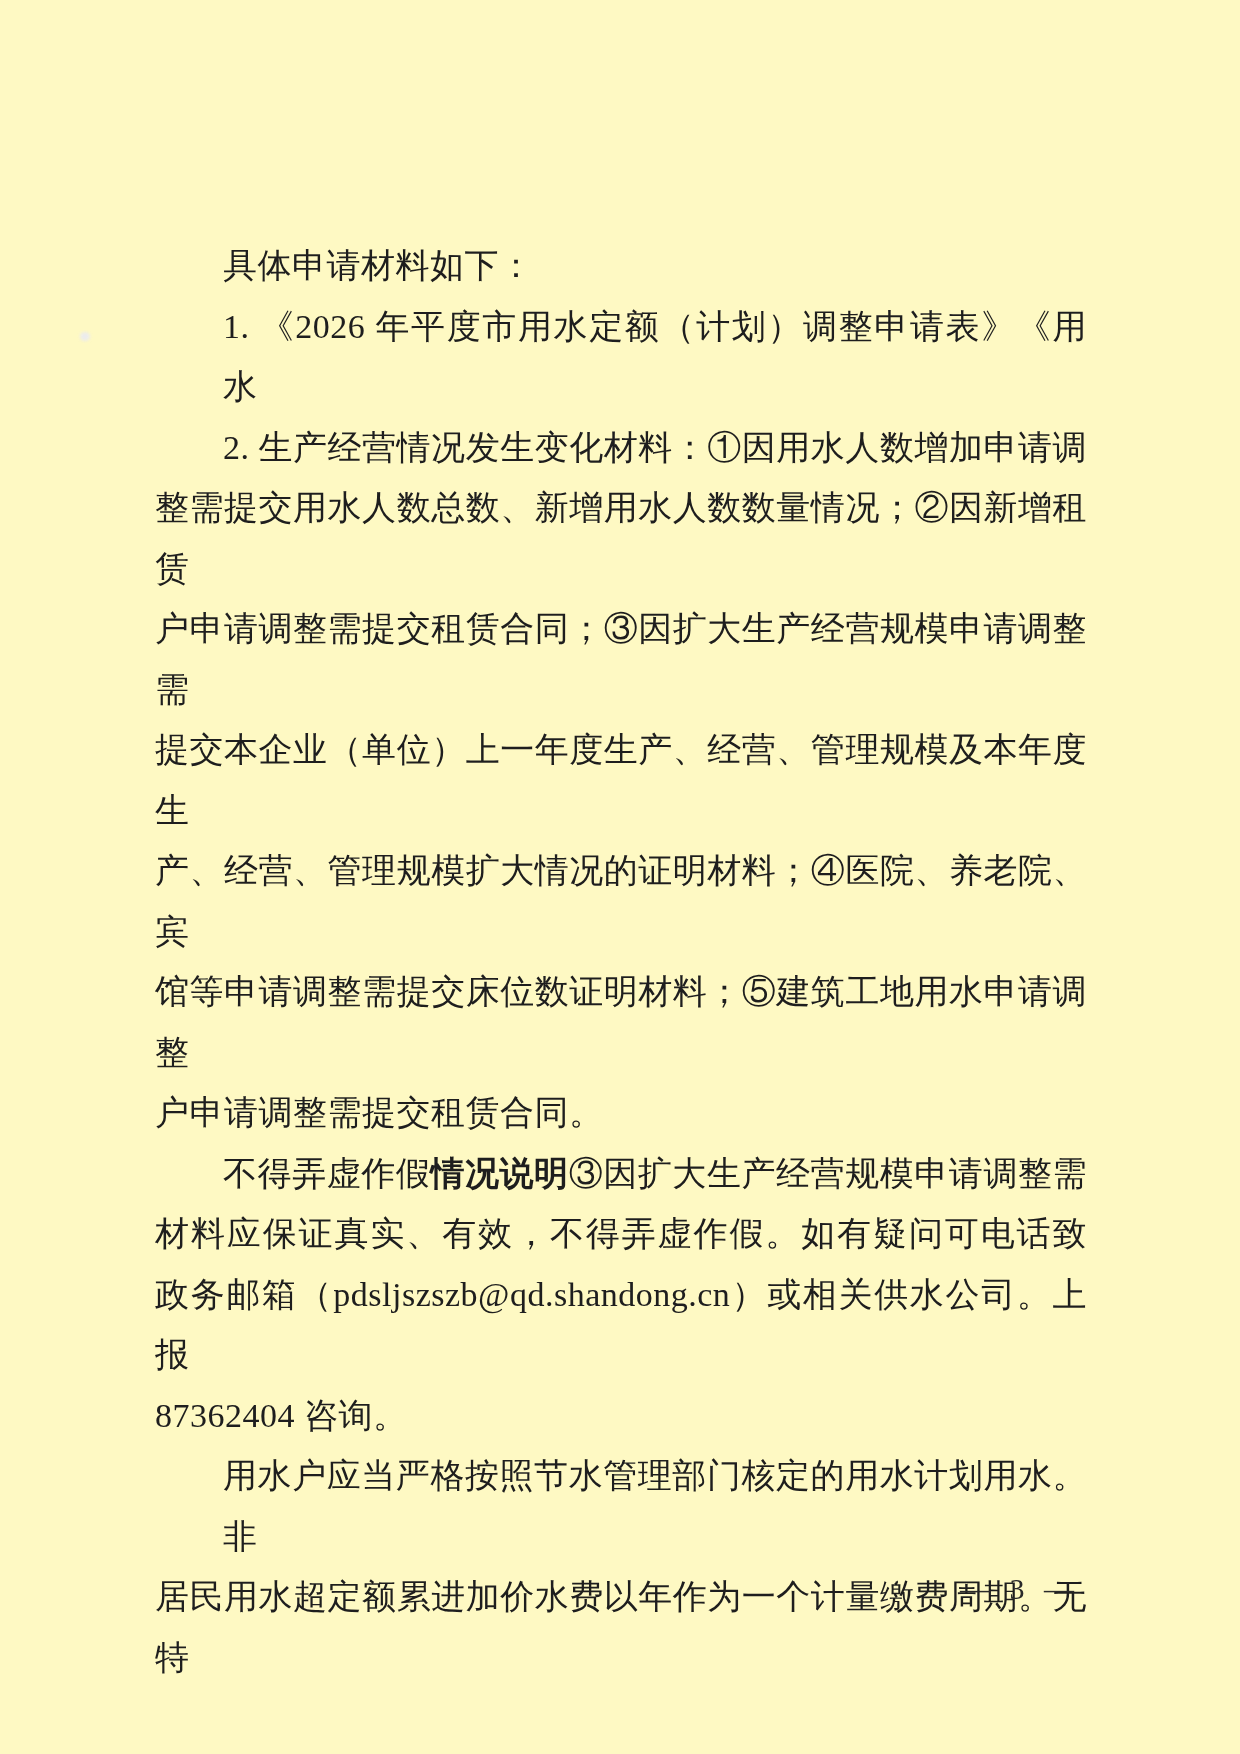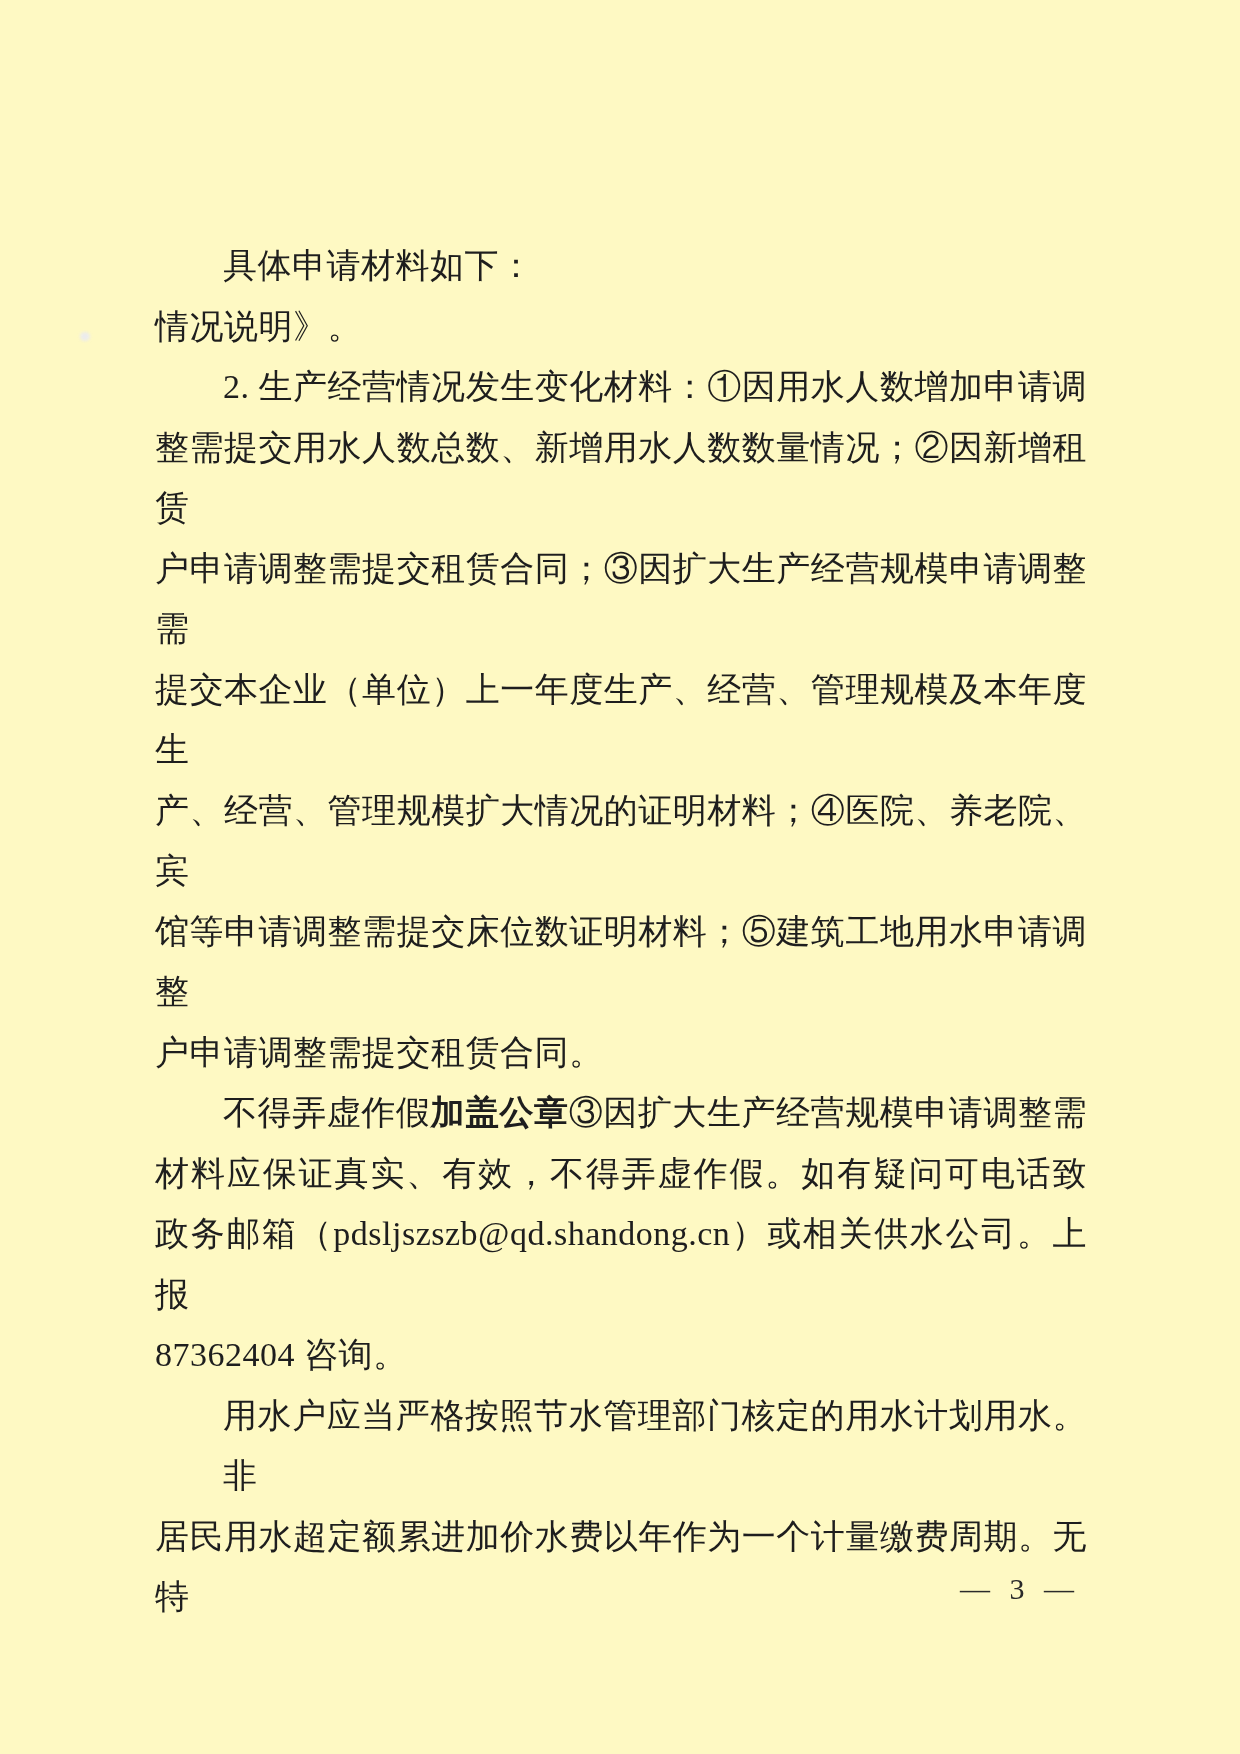--- a/index.html
+++ b/index.html
@@ -63,29 +63,29 @@
     white-space: nowrap;
   }
 </style>
 </head>
 <body>
 
 <div class="page">
   <div class="scan-smudge"></div>
   <div class="doc-body" id="doc-lines">
       <div class="line indent"><span class="">具体申请材料如下：</span></div>
-      <div class="line"><span class="">情况说明》。</span></div>
+      <div class="line indent justify"><span class="">1. 《2026 年平度市用水定额（计划）调整申请表》《用水</span></div>
       <div class="line indent justify"><span class="">2. 生产经营情况发生变化材料：①因用水人数增加申请调</span></div>
       <div class="line justify"><span class="">整需提交用水人数总数、新增用水人数数量情况；②因新增租赁</span></div>
       <div class="line justify"><span class="">户申请调整需提交租赁合同；③因扩大生产经营规模申请调整需</span></div>
       <div class="line justify"><span class="">提交本企业（单位）上一年度生产、经营、管理规模及本年度生</span></div>
       <div class="line justify"><span class="">产、经营、管理规模扩大情况的证明材料；④医院、养老院、宾</span></div>
       <div class="line justify"><span class="">馆等申请调整需提交床位数证明材料；⑤建筑工地用水申请调整</span></div>
       <div class="line"><span class="">户申请调整需提交租赁合同。</span></div>
-      <div class="line indent justify"><span class="">不得弄虚作假</span><span class="bold">加盖公章</span><span class="">③因扩大生产经营规模申请调整需</span></div>
+      <div class="line indent justify"><span class="">不得弄虚作假</span><span class="bold">情况说明</span><span class="">③因扩大生产经营规模申请调整需</span></div>
       <div class="line justify"><span class="">材料应保证真实、有效，不得弄虚作假。如有疑问可电话致</span></div>
       <div class="line justify"><span class="">政务邮箱（pdsljszszb@qd.shandong.cn）或相关供水公司。上报</span></div>
       <div class="line"><span class="">87362404 咨询。</span></div>
       <div class="line indent justify"><span class="">用水户应当严格按照节水管理部门核定的用水计划用水。非</span></div>
       <div class="line justify"><span class="">居民用水超定额累进加价水费以年作为一个计量缴费周期。无特</span></div>
     </div>
   <div class="page-number">— 3 —</div>
 </div>
 
 </body></html>

